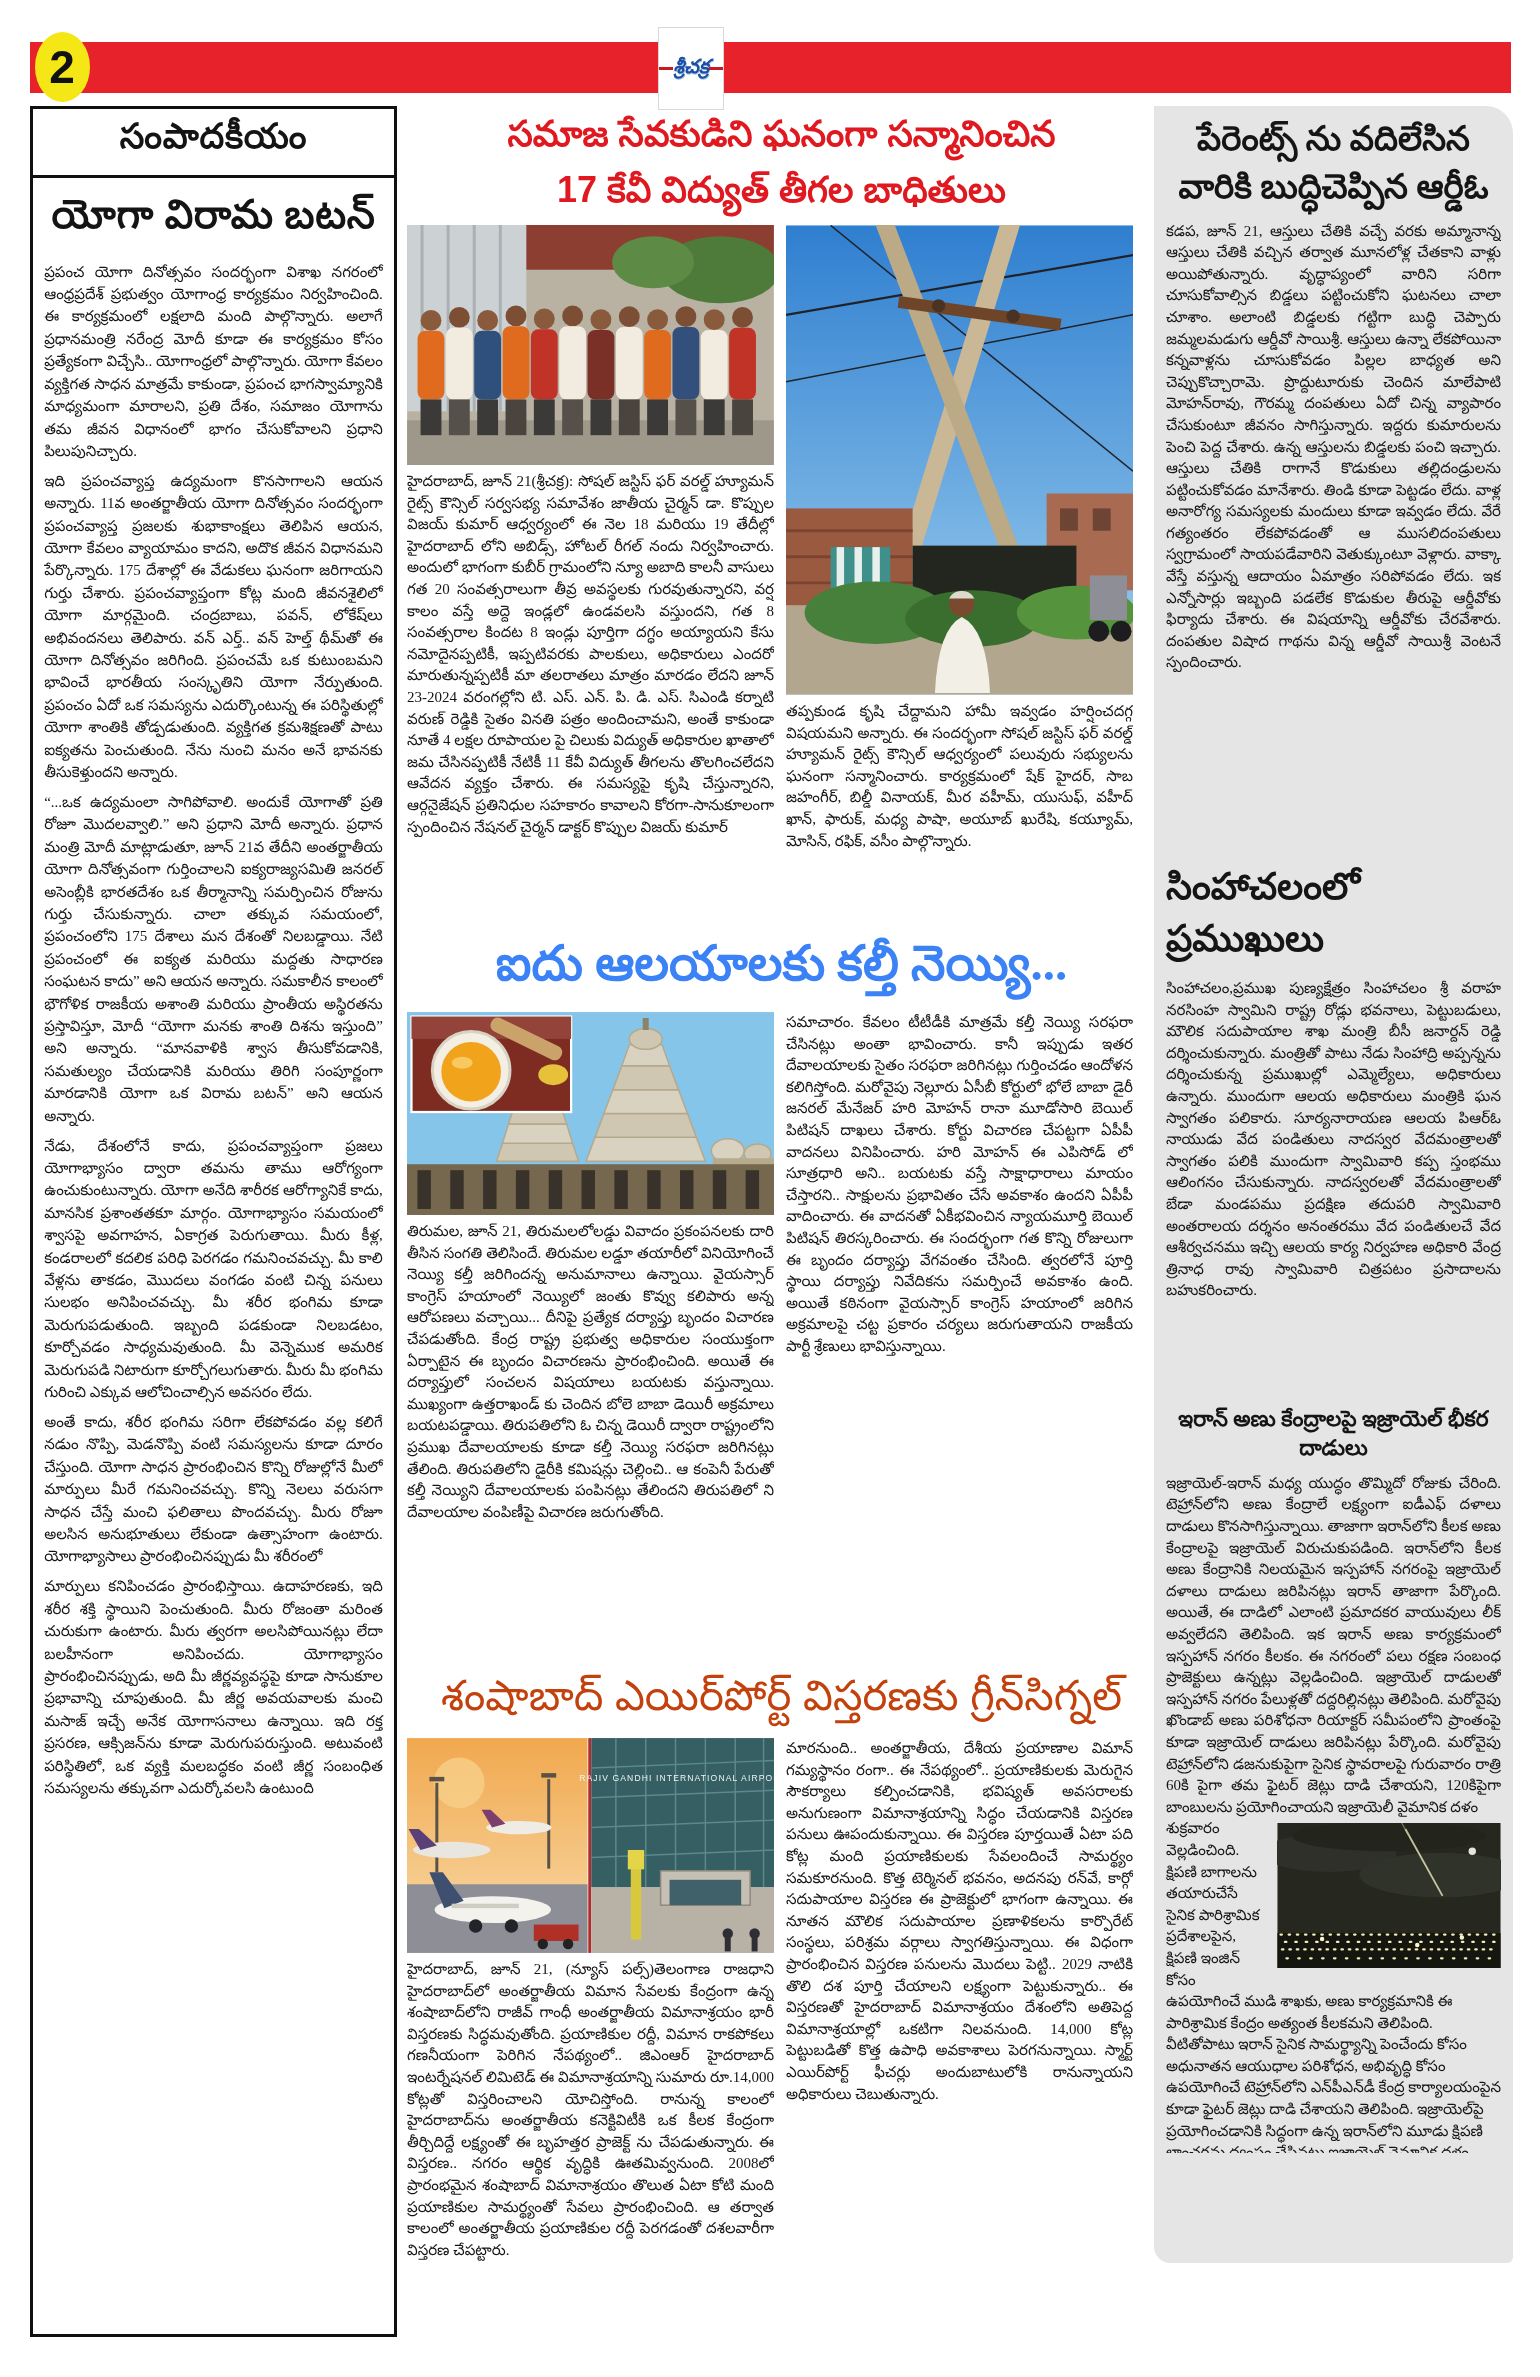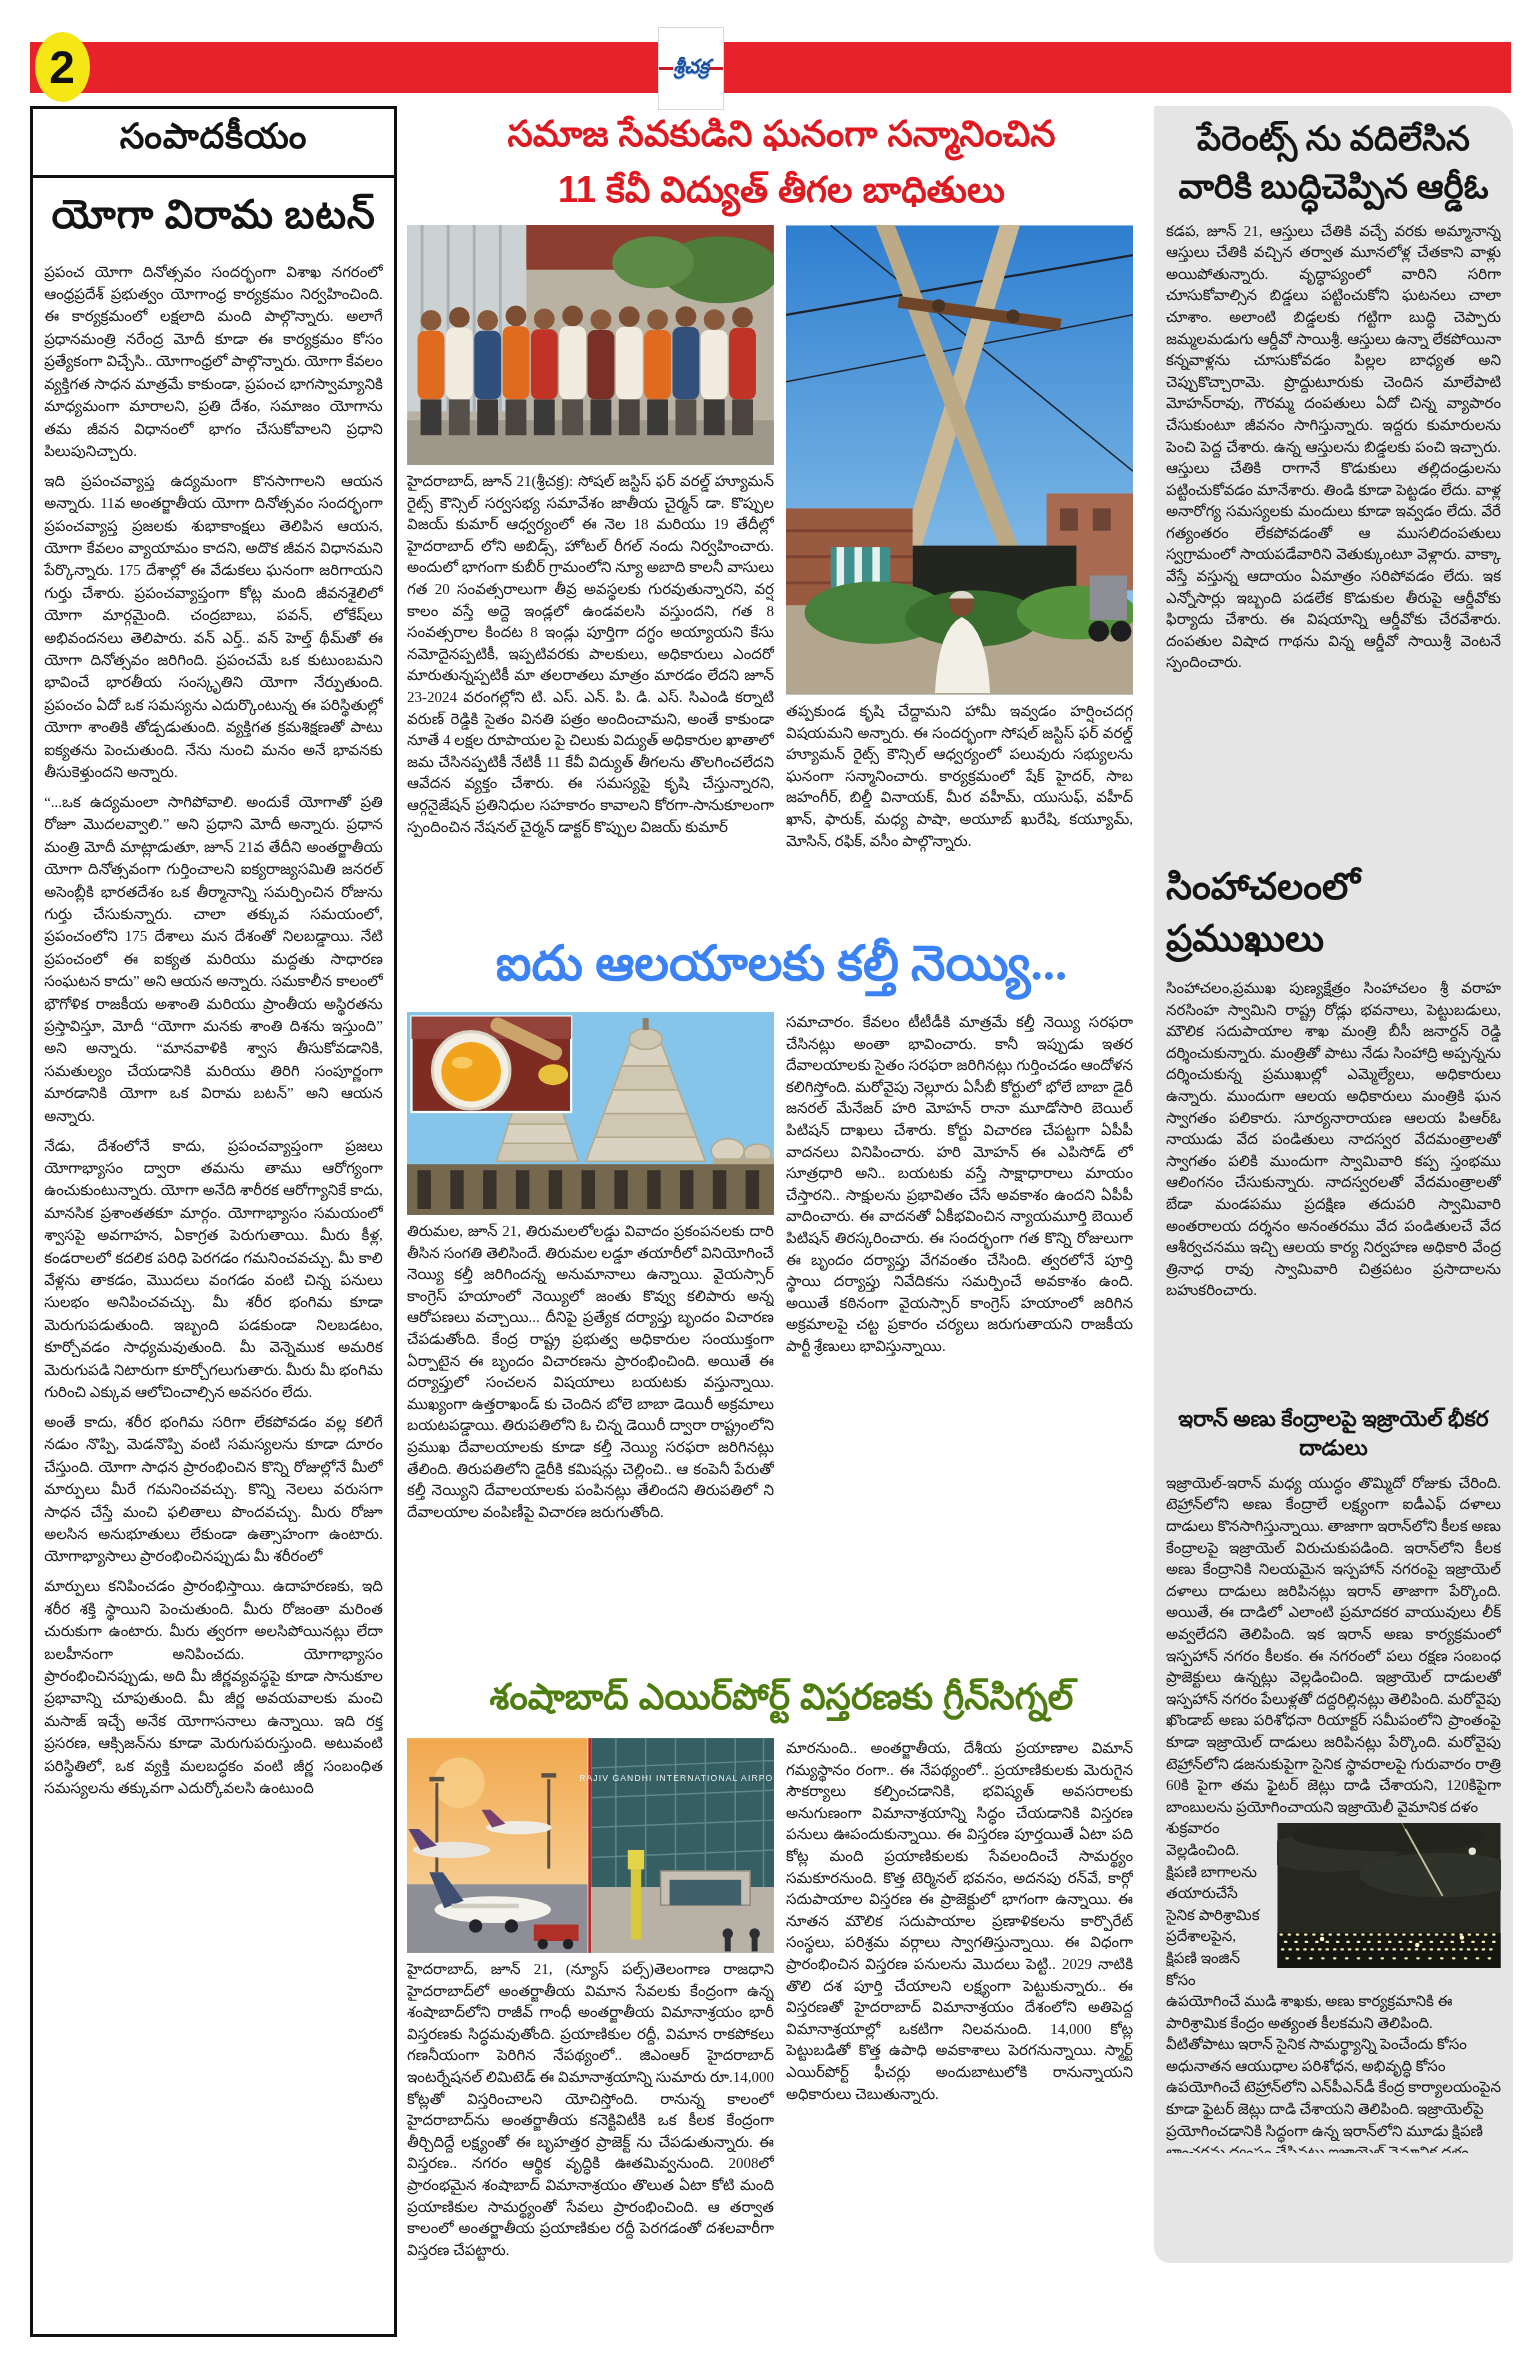--- a/index.html
+++ b/index.html
@@ -39,21 +39,21 @@
   .news-text{font-size:15px;line-height:21.6px;text-align:justify;overflow:hidden;margin-top:6px;}
   .wires-cols{height:701px;}
   .wires-t1{height:447px;}
   .wires-t2{height:224px;}
   .headline-blue{height:86px;display:flex;align-items:center;justify-content:center;
                  color:#3b82f6;font-weight:800;font-size:49px;font-family:Liberation Serif, serif;}
   .ghee-cols{height:630px;}
   .ghee-t1{height:414px;}
   .ghee-t2{height:623px;margin-top:0;}
   .headline-magenta{height:75px;margin-top:21px;display:flex;align-items:center;justify-content:center;
-                    color:#4d7c0f;font-weight:700;font-size:36px;font-family:"Liberation Sans",sans-serif;}
+                    color:#c2410c;font-weight:400;font-size:42px;font-family:"Liberation Sans",sans-serif;}
   .airport-cols{height:626px;}
   .airport-t1{height:399px;}
   .airport-t2{height:619px;margin-top:0;}
   .photo{display:block;}
   
   .right-col{position:absolute;left:1154px;top:106px;width:359px;height:2157px;background:#e5e5e5;
              border-radius:0 27px 6px 16.4px;box-sizing:border-box;padding:9px 12px 12px;}
   .rto-headline{font-size:34px;font-weight:800;text-align:center;line-height:1.4;color:#151515;}
   .right-body{font-size:15px;line-height:21.6px;text-align:justify;overflow:hidden;}
   .rto-body{height:634px;margin-top:10.4px;}
@@ -90,21 +90,21 @@
       <p>నేడు, దేశంలోనే కాదు, ప్రపంచవ్యాప్తంగా ప్రజలు యోగాభ్యాసం ద్వారా తమను తాము ఆరోగ్యంగా ఉంచుకుంటున్నారు. యోగా అనేది శారీరక ఆరోగ్యానికే కాదు, మానసిక ప్రశాంతతకూ మార్గం. యోగాభ్యాసం సమయంలో శ్వాసపై అవగాహన, ఏకాగ్రత పెరుగుతాయి. మీరు కీళ్ల, కండరాలలో కదలిక పరిధి పెరగడం గమనించవచ్చు. మీ కాలి వేళ్లను తాకడం, మెుుదలు వంగడం వంటి చిన్న పనులు సులభం అనిపించవచ్చు. మీ శరీర భంగిమ కూడా మెరుగుపడుతుంది. ఇబ్బంది పడకుండా నిలబడటం, కూర్చోవడం సాధ్యమవుతుంది. మీ వెన్నెముక అమరిక మెరుగుపడి నిటారుగా కూర్చోగలుగుతారు. మీరు మీ భంగిమ గురించి ఎక్కువ ఆలోచించాల్సిన అవసరం లేదు.</p>
       <p>అంతే కాదు, శరీర భంగిమ సరిగా లేకపోవడం వల్ల కలిగే నడుం నొప్పి, మెడనొప్పి వంటి సమస్యలను కూడా దూరం చేస్తుంది. యోగా సాధన ప్రారంభించిన కొన్ని రోజుల్లోనే మీలో మార్పులు మీరే గమనించవచ్చు. కొన్ని నెలలు వరుసగా సాధన చేస్తే మంచి ఫలితాలు పొందవచ్చు. మీరు రోజూ అలసిన అనుభూతులు లేకుండా ఉత్సాహంగా ఉంటారు. యోగాభ్యాసాలు ప్రారంభించినప్పుడు మీ శరీరంలో</p>
       <p>మార్పులు కనిపించడం ప్రారంభిస్తాయి. ఉదాహరణకు, ఇది శరీర శక్తి స్థాయిని పెంచుతుంది. మీరు రోజంతా మరింత చురుకుగా ఉంటారు. మీరు త్వరగా అలసిపోయినట్లు లేదా బలహీనంగా అనిపించదు. యోగాభ్యాసం ప్రారంభించినప్పుడు, అది మీ జీర్ణవ్యవస్థపై కూడా సానుకూల ప్రభావాన్ని చూపుతుంది. మీ జీర్ణ అవయవాలకు మంచి మసాజ్ ఇచ్చే అనేక యోగాసనాలు ఉన్నాయి. ఇది రక్త ప్రసరణ, ఆక్సిజన్‌ను కూడా మెరుగుపరుస్తుంది. అటువంటి పరిస్థితిలో, ఒక వ్యక్తి మలబద్ధకం వంటి జీర్ణ సంబంధిత సమస్యలను తక్కువగా ఎదుర్కోవలసి ఉంటుంది</p>
     </div>
   </div>
 
   <div class="middle">
 
     <div class="headline-red">
       <div>సమాజ సేవకుడిని ఘనంగా సన్మానించిన</div>
-      <div>11 కేవీ విద్యుత్ తీగల బాధితులు</div>
+      <div>17 కేవీ విద్యుత్ తీగల బాధితులు</div>
     </div>
     <div class="cols wires-cols">
       <div class="colA">
         <svg class="photo" width="367" height="240" viewBox="0 0 492 322">
           <rect width="492" height="322" fill="#b9b1a2"></rect>
           <rect x="0" y="0" width="160" height="250" fill="#ccd1d3"></rect>
           <line x1="20" y1="0" x2="20" y2="250" stroke="#aab1b4" stroke-width="4"></line>
           <line x1="55" y1="0" x2="55" y2="250" stroke="#aab1b4" stroke-width="4"></line>
           <line x1="90" y1="0" x2="90" y2="250" stroke="#aab1b4" stroke-width="4"></line>
           <line x1="125" y1="0" x2="125" y2="250" stroke="#aab1b4" stroke-width="4"></line>

